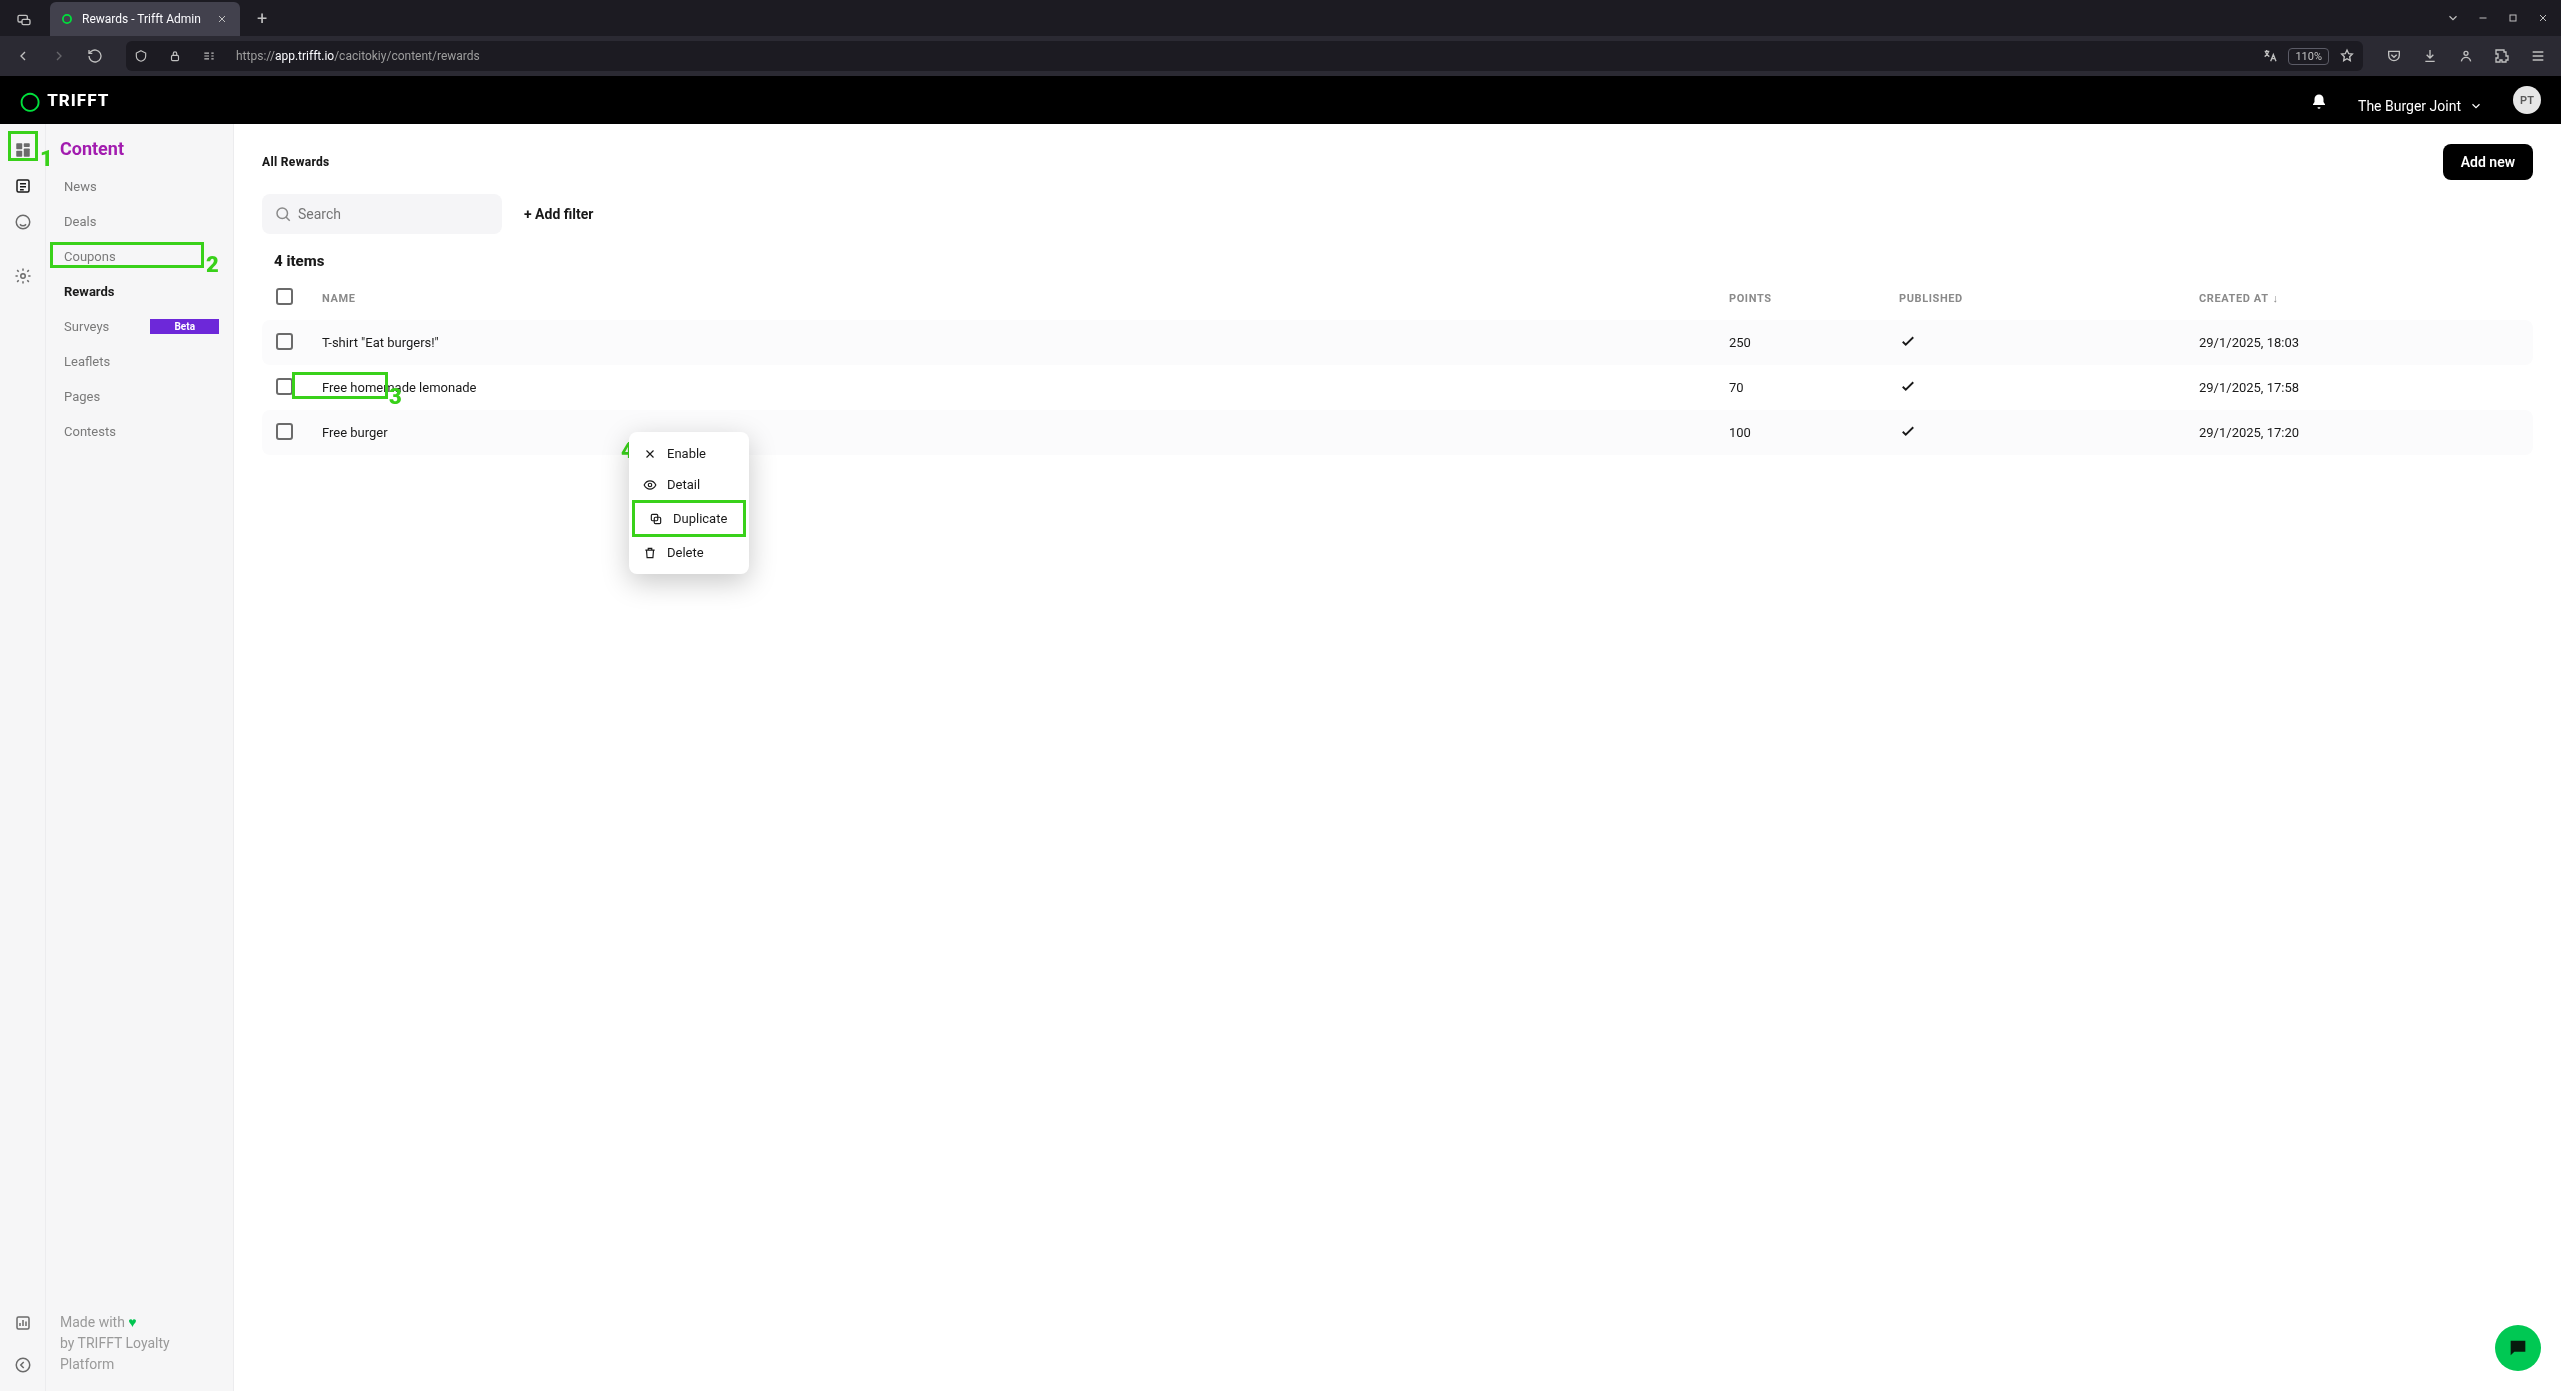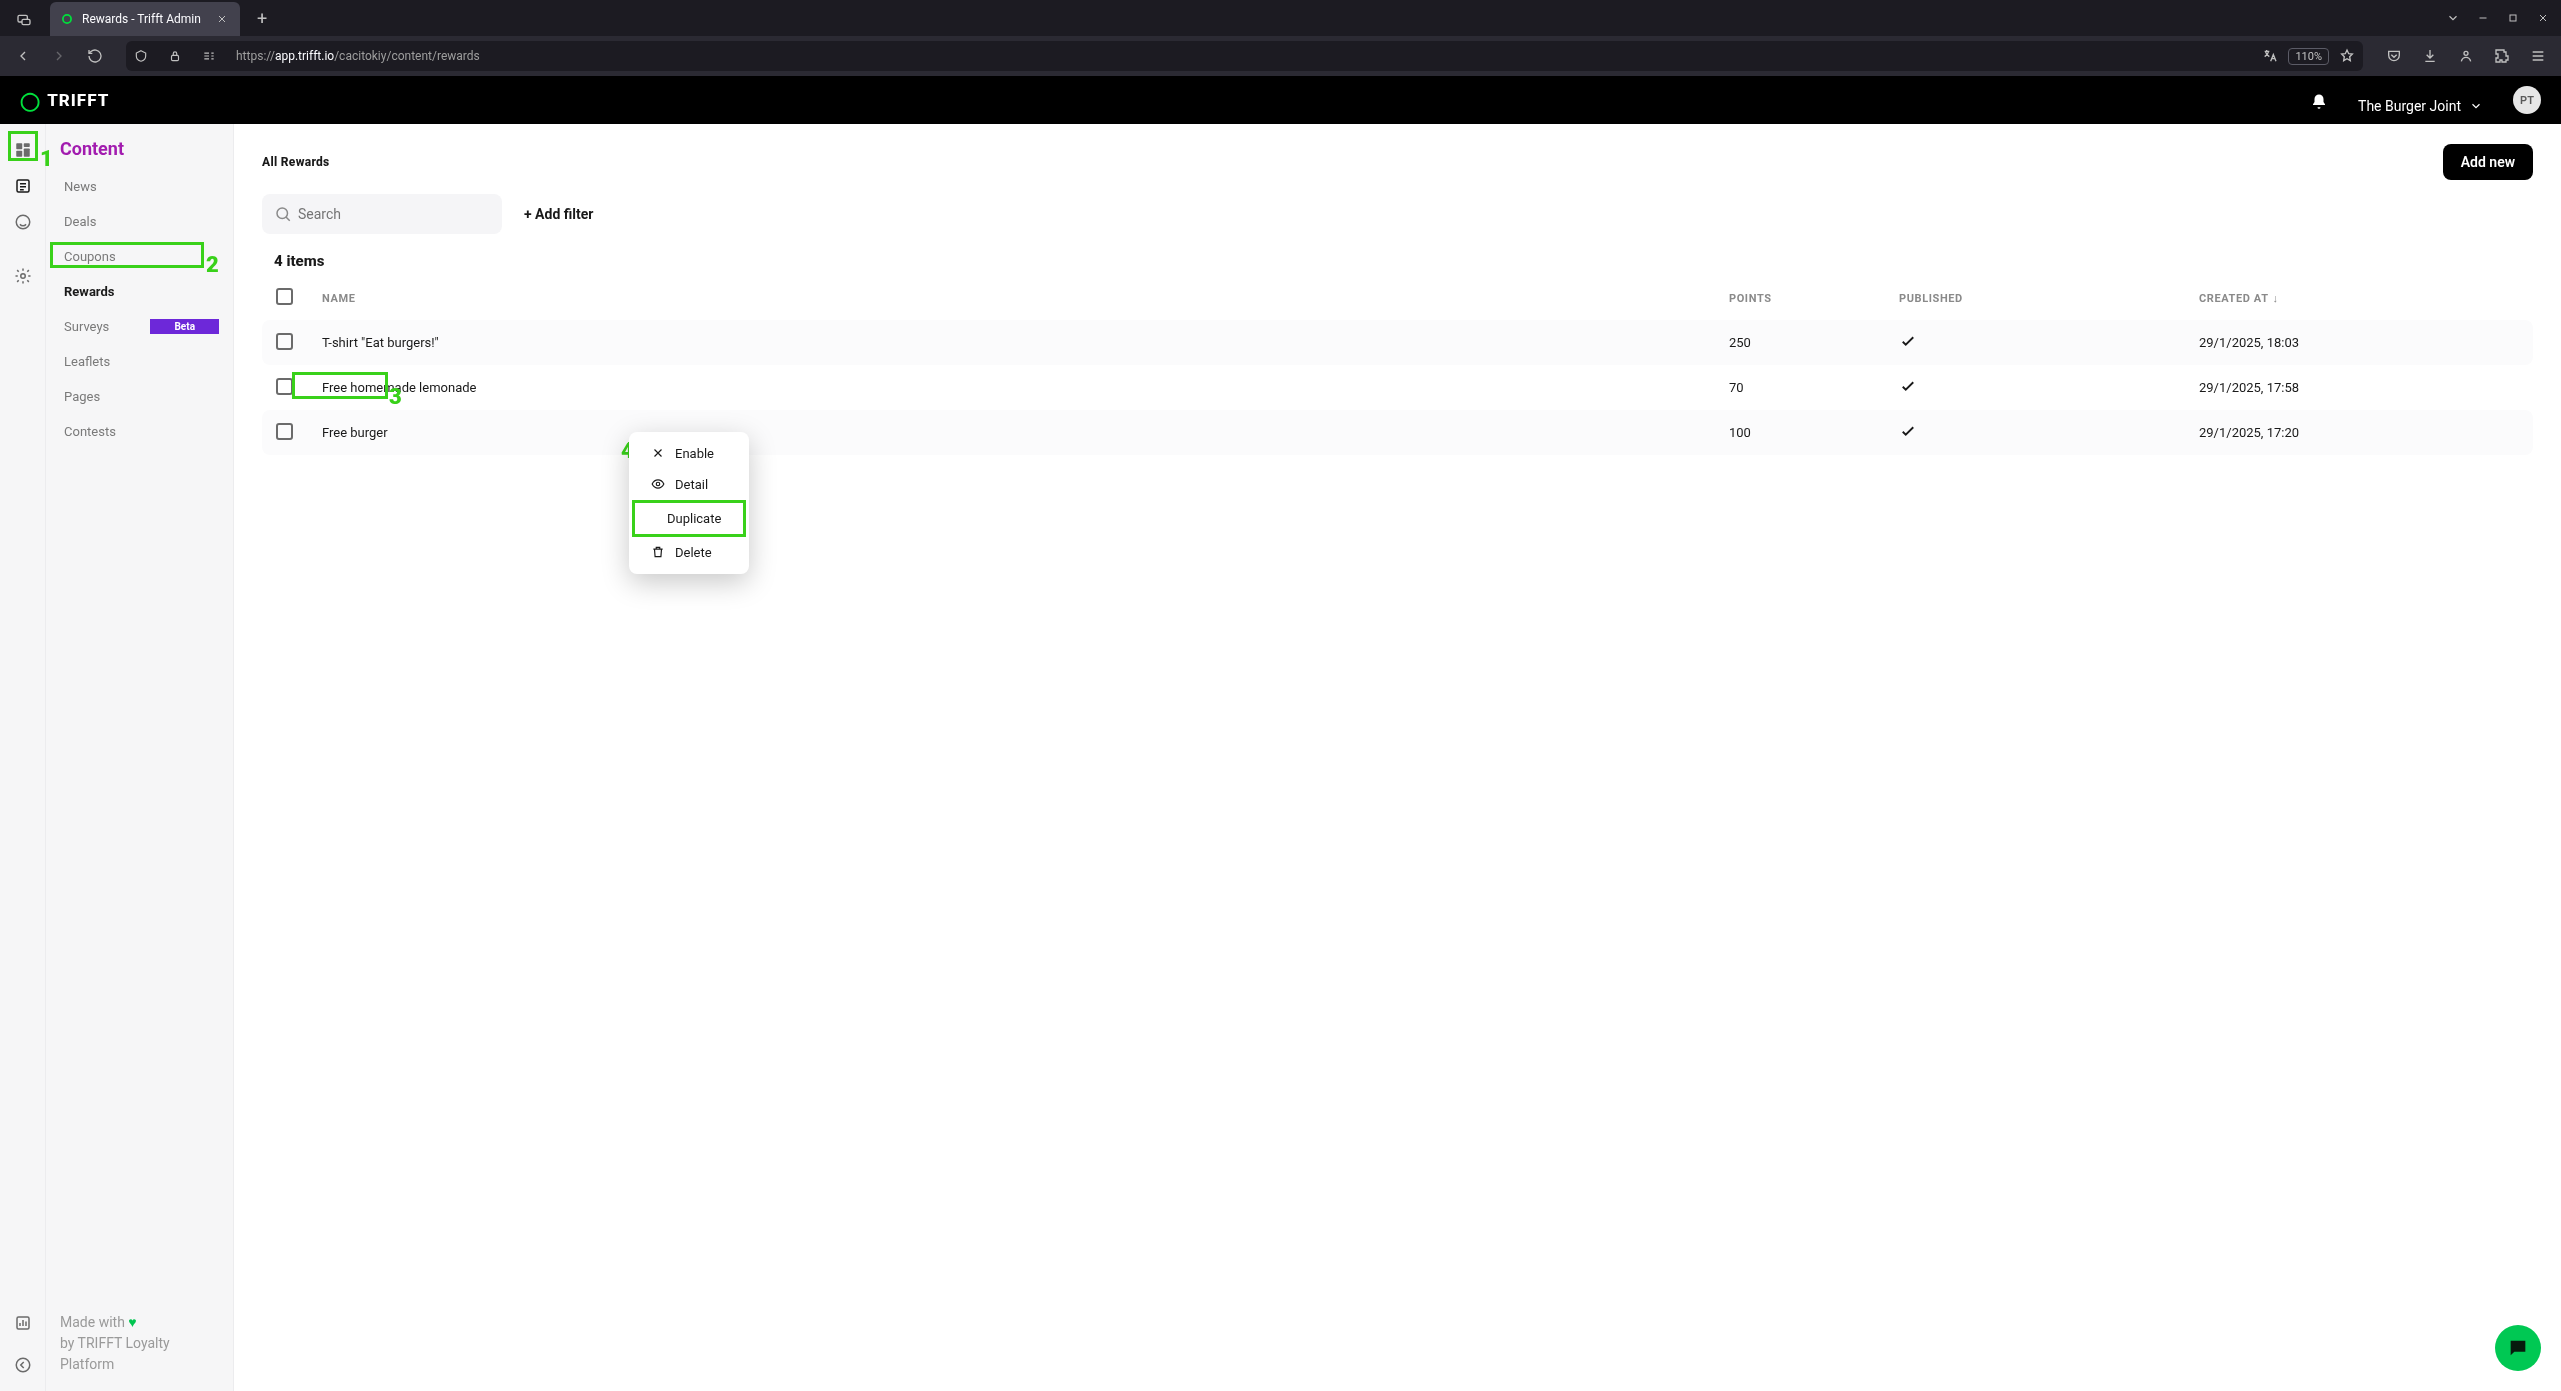--- a/index.html
+++ b/index.html
@@ -80,21 +80,21 @@
 .trow.alt{background:#fbfbfc;}
 .checkbox{width:17px;height:17px;border:2px solid #6b6b6b;border-radius:3px;display:inline-block;}
 .pubcheck svg{width:18px;height:18px;color:#1a1a1a;}
 
 
 .hl{position:absolute;border:3px solid #39d11a;pointer-events:none;z-index:50;}
 .hl-label{position:absolute;color:#39d11a;font-weight:900;font-size:22px;z-index:51;pointer-events:none;}
 
 
 .ctxmenu{position:absolute;z-index:60;background:#fff;border-radius:8px;box-shadow:0 8px 28px rgba(0,0,0,.22);padding:6px 0;width:120px;}
-.ctx-item{display:flex;align-items:flex-start;gap:10px;padding:8px 22px;font-size:13px;color:#1a1a1a;cursor:pointer;}
+.ctx-item{display:flex;align-items:center;gap:10px;padding:8px 14px;font-size:13px;color:#1a1a1a;cursor:pointer;}
 .ctx-item.hl-row{border:3px solid #39d11a;margin:0 3px;}
 .ctx-item svg{width:14px;height:14px;}
 
 
 .intercom{position:absolute;right:20px;bottom:20px;width:46px;height:46px;border-radius:50%;background:#00c853;display:flex;align-items:center;justify-content:center;}
 .intercom svg{width:22px;height:22px;color:#071b0d;}
 </style>
 </head>
 <body>
 

